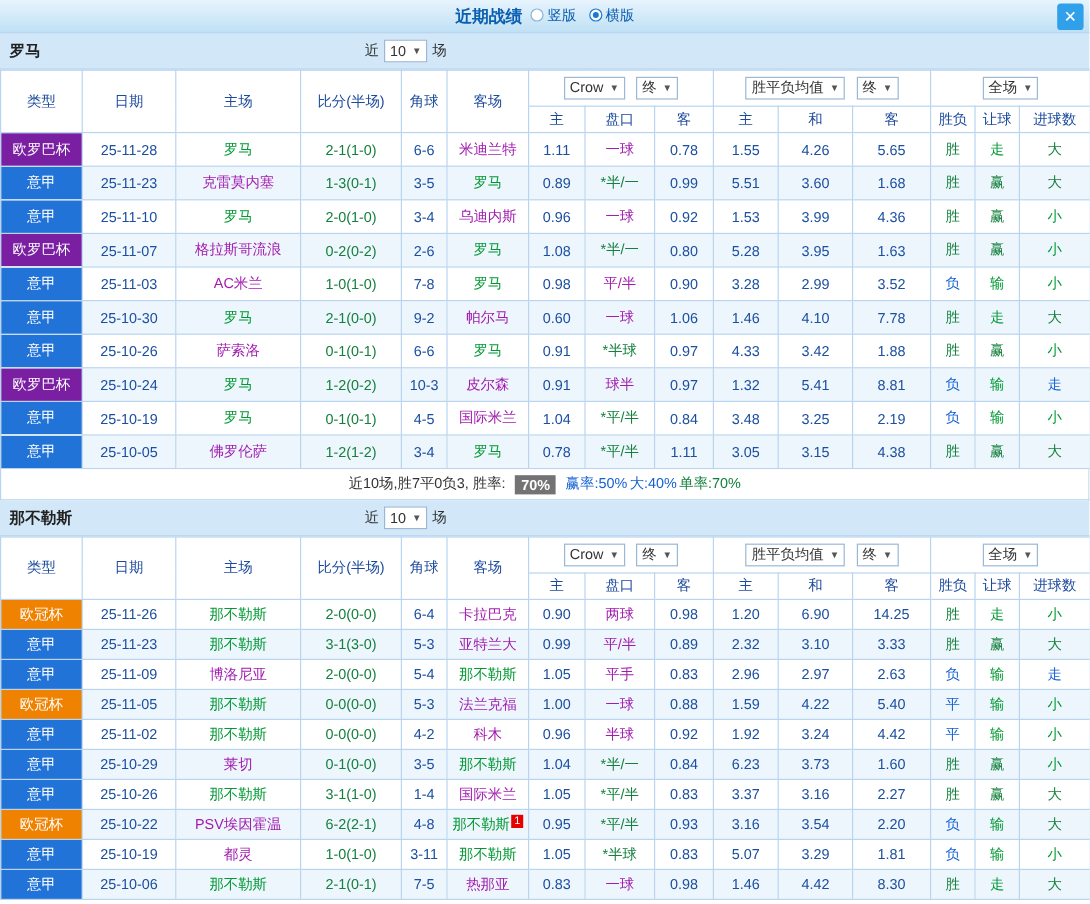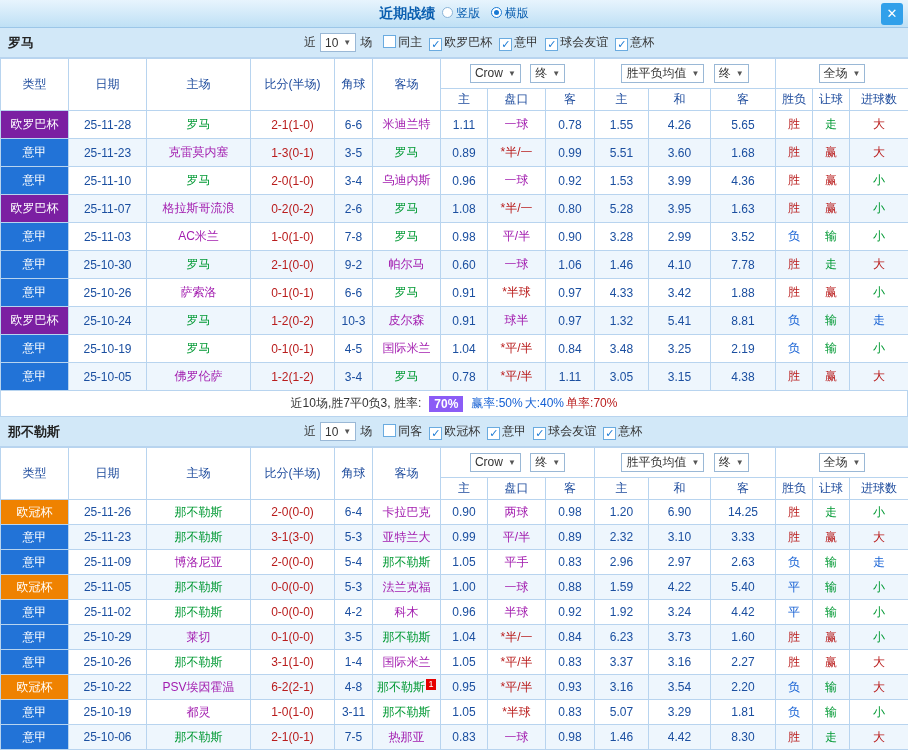--- a/index.html
+++ b/index.html
@@ -37,32 +37,32 @@
   thead th{color:#1c4a9c;font-weight:normal;background:#fff}
   .head-top th{height:30px}
   .head-sub th{height:22px}
   .sel-cell .select{margin:0 3px}
   .roma tbody td{height:28px}
   .napoli tbody td{height:25px}
   tbody tr:nth-child(even){background:#eef6fd}
   .t-purple{background:#7b1fa2;color:#fff}
   .t-blue{background:#2273d7;color:#fff}
   .t-orange{background:#ef8200;color:#fff}
-  .c-red{color:#b91c1c}
+  .c-red{color:#15803d}
   .c-green{color:#009933}
   .c-blue{color:#1560d4}
   .c-navy{color:#1b4fa0}
   .c-black{color:#a21caf}
   .badge1{display:inline-block;background:#e60000;color:#fff;font-size:9px;line-height:11px;min-width:10px;
     vertical-align:4px;margin-left:1px;padding:0 1px}
 
   
   .summary{height:26px;border:1px solid #b8d4ef;border-top:none;display:flex;align-items:center;
     justify-content:center;gap:8px;background:#fff}
-  .rate-badge{background:#8b5cf6;color:#fff;padding:1px 5px;font-weight:bold}
+  .rate-badge{background:#737373;color:#fff;padding:1px 5px;font-weight:bold}
   .summary-stats{display:flex;gap:2px}
 </style>
 </head>
 <body>
 
 <div class="titlebar">
   <span class="title">近期战绩</span>
   <span>
     <span class="radio"></span><span class="radio-label">竖版</span>
     <span class="radio sel"></span><span class="radio-label">横版</span>
@@ -72,21 +72,20 @@
 
 <div class="section-head">
   <span class="team-name">罗马</span>
   <span class="filters">
     <span class="near-label">近</span>
     <span class="select">
         <span>10</span>
         <span class="arr">▼</span>
       </span>
     <span class="count-suffix">场</span>
-    <span><span class="cbx"></span><span class="cbx-label">同主</span><span class="cbx">✓</span><span class="cbx-label">欧罗巴杯</span><span class="cbx">✓</span><span class="cbx-label">意甲</span><span class="cbx">✓</span><span class="cbx-label">球会友谊</span><span class="cbx">✓</span><span class="cbx-label">意杯</span></span>
   </span>
 </div>
 
 <table class="grid roma">
   <colgroup>
     <col style="width:68px">
       <col style="width:78px">
       <col style="width:104px">
       <col style="width:84px">
     <col style="width:38px">
@@ -334,21 +333,20 @@
 
 <div class="section-head">
   <span class="team-name">那不勒斯</span>
   <span class="filters">
     <span class="near-label">近</span>
     <span class="select">
         <span>10</span>
         <span class="arr">▼</span>
       </span>
     <span class="count-suffix">场</span>
-    <span><span class="cbx"></span><span class="cbx-label">同客</span><span class="cbx">✓</span><span class="cbx-label">欧冠杯</span><span class="cbx">✓</span><span class="cbx-label">意甲</span><span class="cbx">✓</span><span class="cbx-label">球会友谊</span><span class="cbx">✓</span><span class="cbx-label">意杯</span></span>
   </span>
 </div>
 
 <table class="grid napoli">
   <colgroup>
     <col style="width:68px">
       <col style="width:78px">
       <col style="width:104px">
       <col style="width:84px">
     <col style="width:38px">

